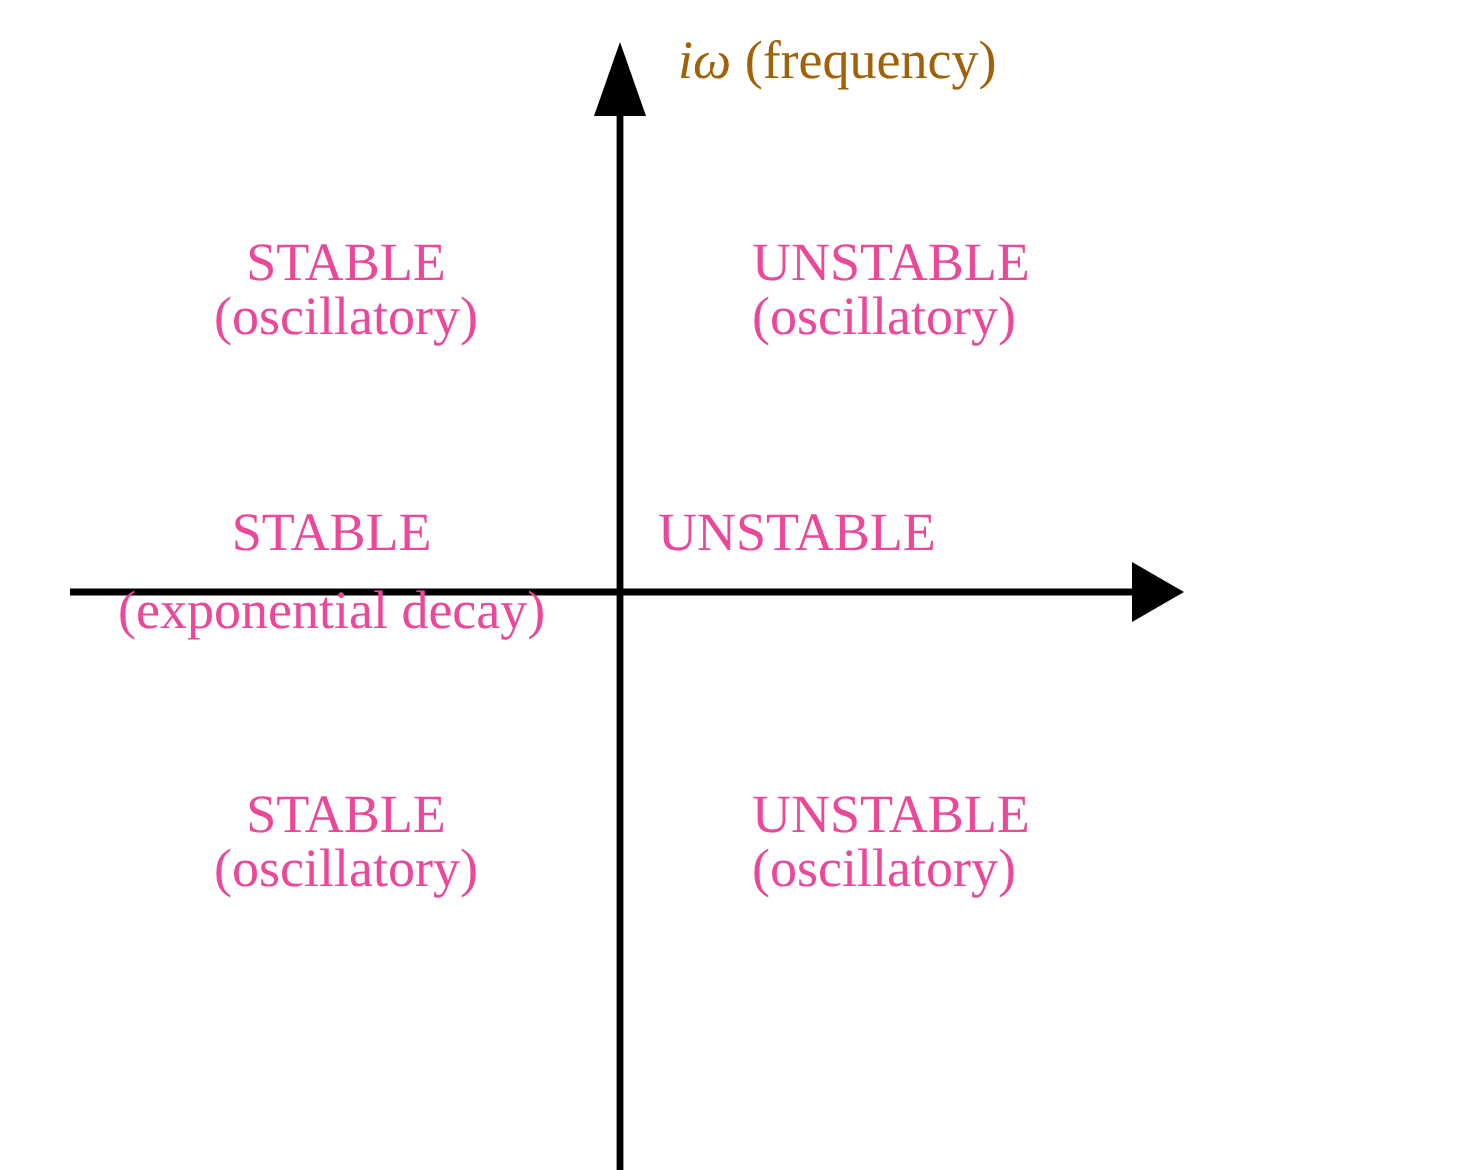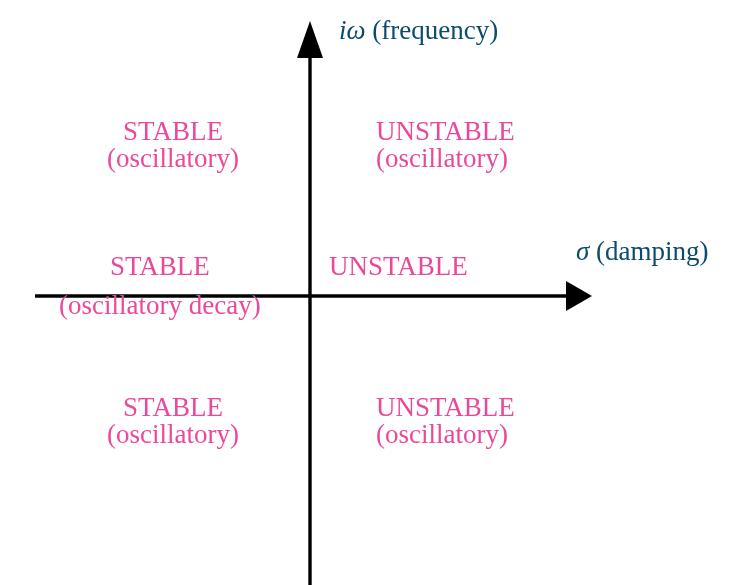--- a/index.html
+++ b/index.html
@@ -26,21 +26,21 @@
     width: 740px;
     height: 585px;
   }
 
   
   .axis-label {
     position: absolute;
     font-size: 27px;
     line-height: 1.12;
     white-space: nowrap;
-    color: #0c4a6e;
+    color: #a16207;
   }
   .axis-label .sym {
     font-style: italic;
   }
   #ylabel {
     left: 339px;
     top: 15px;
   }
   #xlabel {
     left: 576px;
@@ -94,38 +94,35 @@
 
     <line x1="310" y1="585" x2="310" y2="55" stroke="#000000" stroke-width="3.4"></line>
 
     <polygon points="297,58 310,21 323,58" fill="#000000"></polygon>
   </svg>
 
   <div class="axis-label" id="ylabel">
     <span class="sym">iω</span><span> (frequency)</span>
   </div>
 
-  <div class="axis-label" id="xlabel">
-    <span class="sym">σ</span><span> (damping)</span>
-  </div>
 
   <div class="quad corner" id="q-tl">
     <span class="l1">STABLE</span>
     <span class="l2">(oscillatory)</span>
   </div>
 
   <div class="quad corner" id="q-tr">
     <span class="l1">UNSTABLE</span>
     <span class="l2">(oscillatory)</span>
   </div>
 
   <div class="quad middle" id="q-ml">
     <span class="l1">STABLE</span>
     <span class="gap"></span>
-    <span class="l2">(oscillatory decay)</span>
+    <span class="l2">(exponential decay)</span>
   </div>
 
   <div class="quad middle" id="q-mr">
     <span class="l1">UNSTABLE</span>
     <span class="gap"></span>
   </div>
 
   <div class="quad corner" id="q-bl">
     <span class="l1">STABLE</span>
     <span class="l2">(oscillatory)</span>

